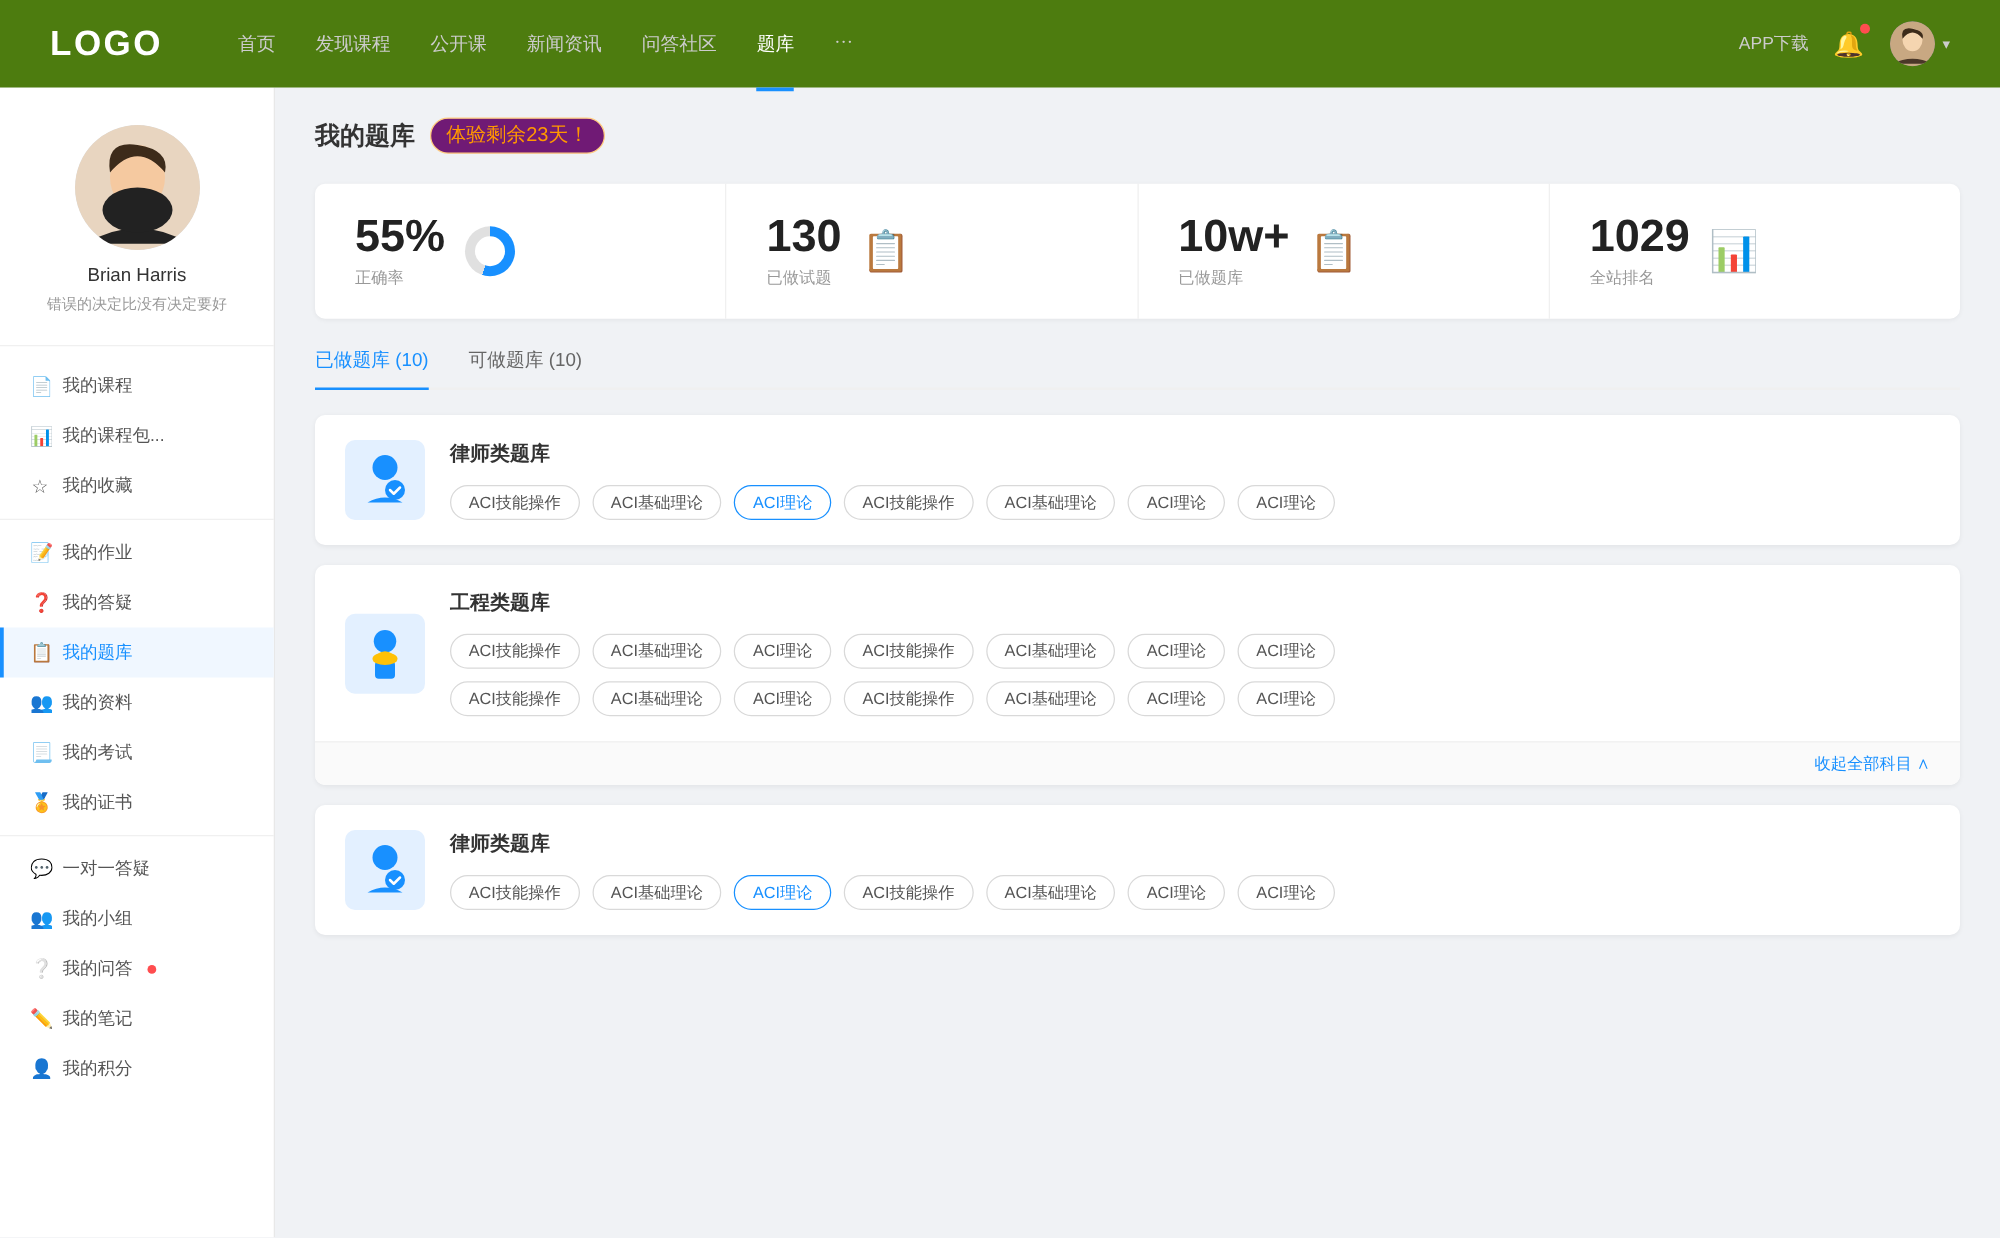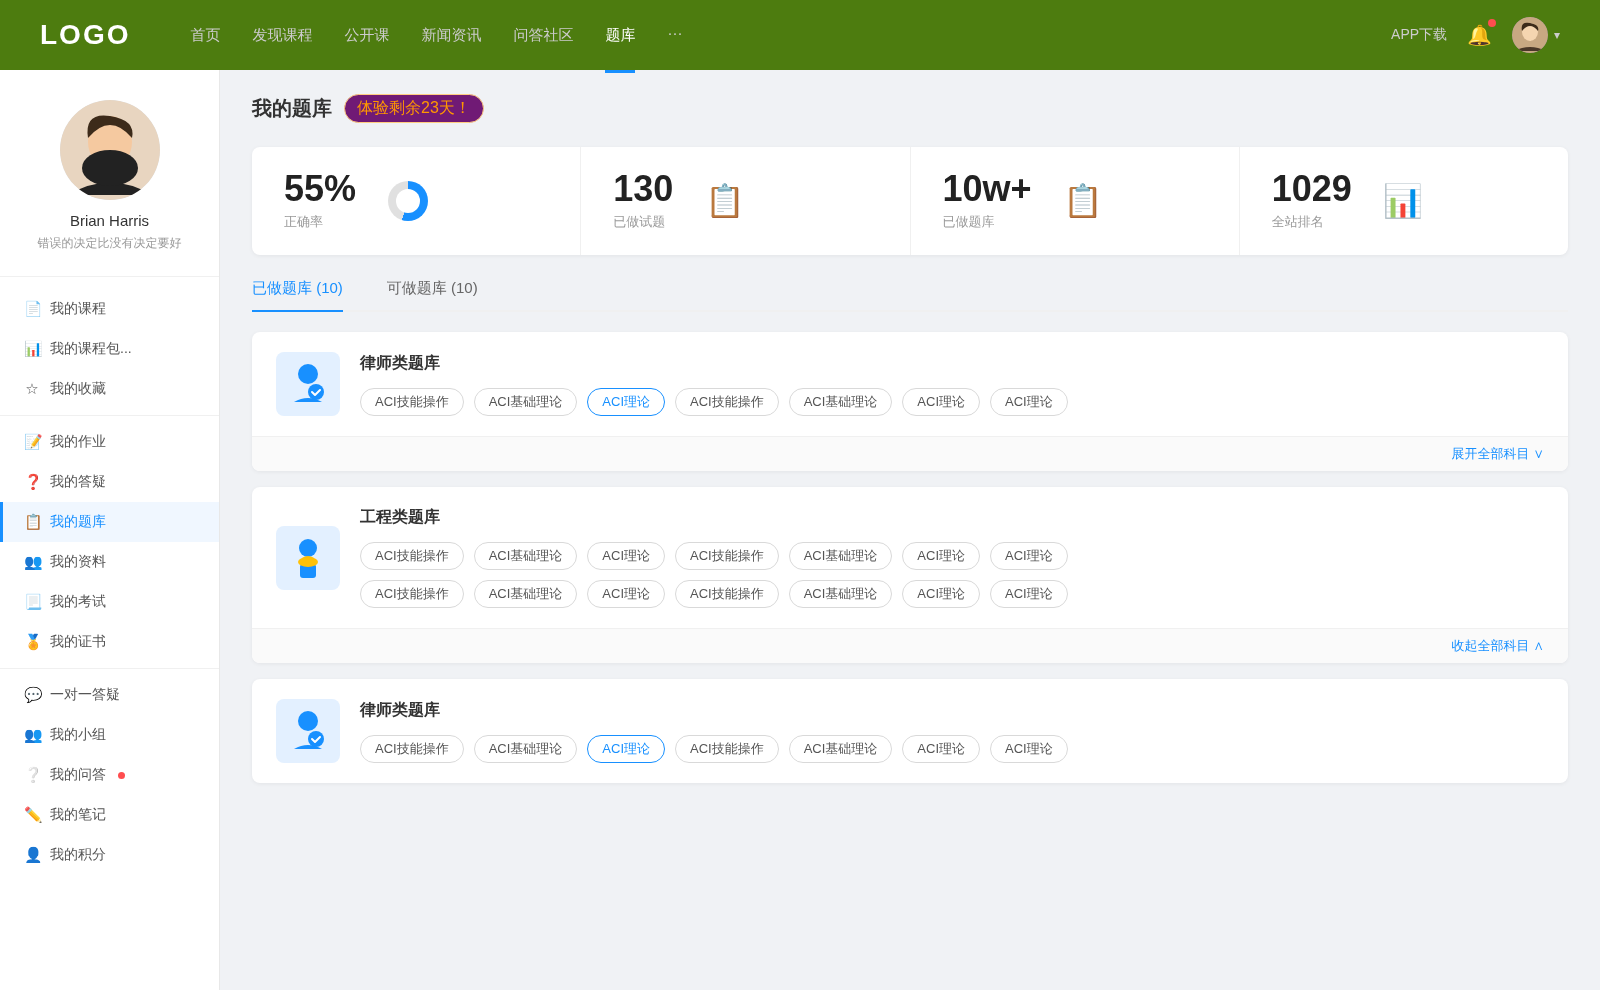--- a/index.html
+++ b/index.html
@@ -200,39 +200,39 @@
       border-radius: 8px;
       margin-bottom: 24px;
       box-shadow: 0 1px 4px rgba(0,0,0,0.06);
     }
     .stat-item {
       flex: 1;
       padding: 24px 32px;
       border-right: 1px solid #f0f0f0;
       display: flex;
       align-items: center;
-      gap: 32px;
+      gap: 16px;
     }
     .stat-item:last-child { border-right: none; }
     .stat-text .stat-number {
       font-size: 36px;
       font-weight: 700;
       color: #222;
       line-height: 1;
     }
     .stat-text .stat-label {
       font-size: 13px;
       color: #999;
       margin-top: 6px;
     }
 
     
     .tabs-row {
       display: flex;
-      gap: 44px;
+      gap: 32px;
       margin-bottom: 20px;
       border-bottom: 2px solid #f0f0f0;
       align-items: center;
     }
     .tab {
       font-size: 15px;
       padding-bottom: 12px;
       cursor: pointer;
       color: #666;
       position: relative;
@@ -504,21 +504,20 @@
               <span class="tag">ACI基础理论</span>
               <span class="tag active-tag">ACI理论</span>
               <span class="tag">ACI技能操作</span>
               <span class="tag">ACI基础理论</span>
               <span class="tag">ACI理论</span>
               <span class="tag">ACI理论</span>
             </div>
           </div>
         </div>
       </div>
-      <div class="expand-link">展开全部科目 ∨</div>
     </div>
 
     <div class="qbank-card">
       <div class="qbank-card-inner">
         <div class="qbank-header">
           <div class="qbank-icon-wrap">
             <svg width="48" height="48" viewBox="0 0 48 48">
               <circle cx="24" cy="14" r="9" fill="#1890ff"></circle>
               <rect x="16" y="30" width="16" height="14" rx="3" fill="#1890ff"></rect>
               <path d="M18 24 Q24 20 30 24" fill="#ffc107"></path>

